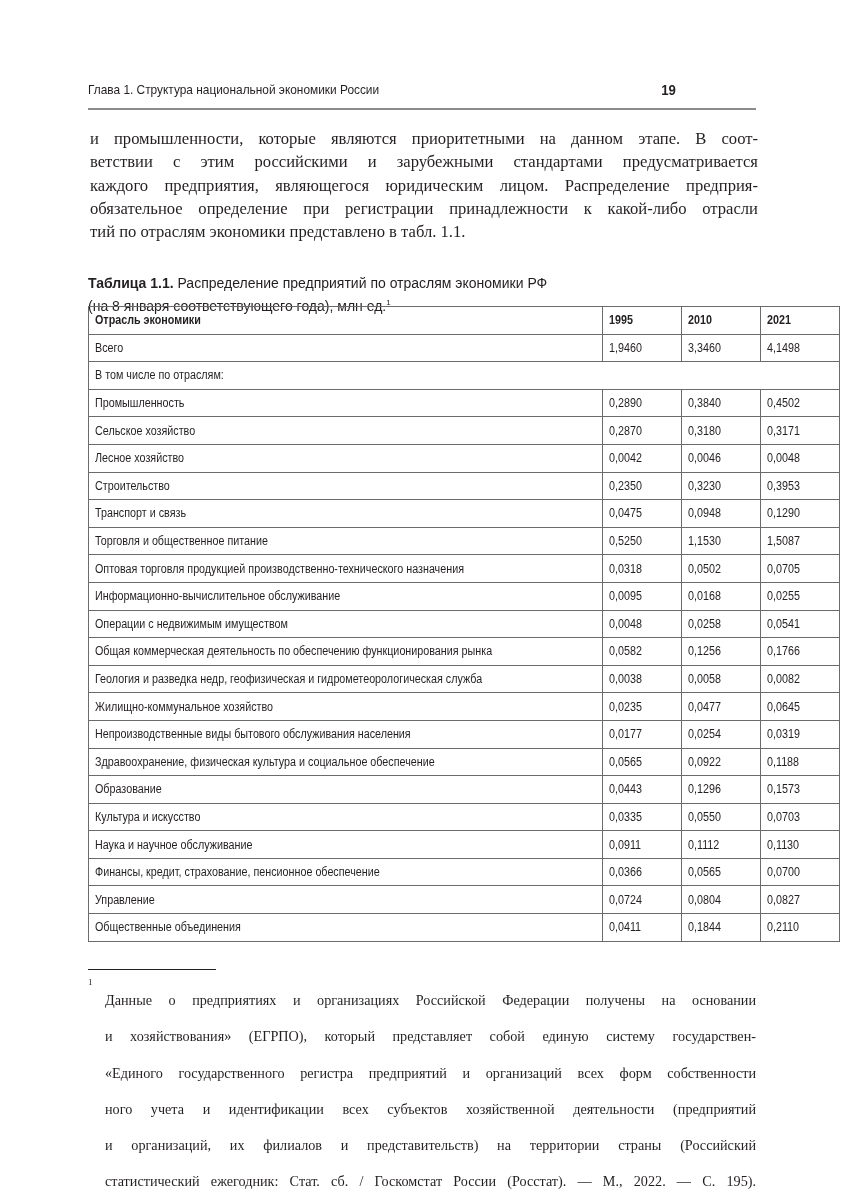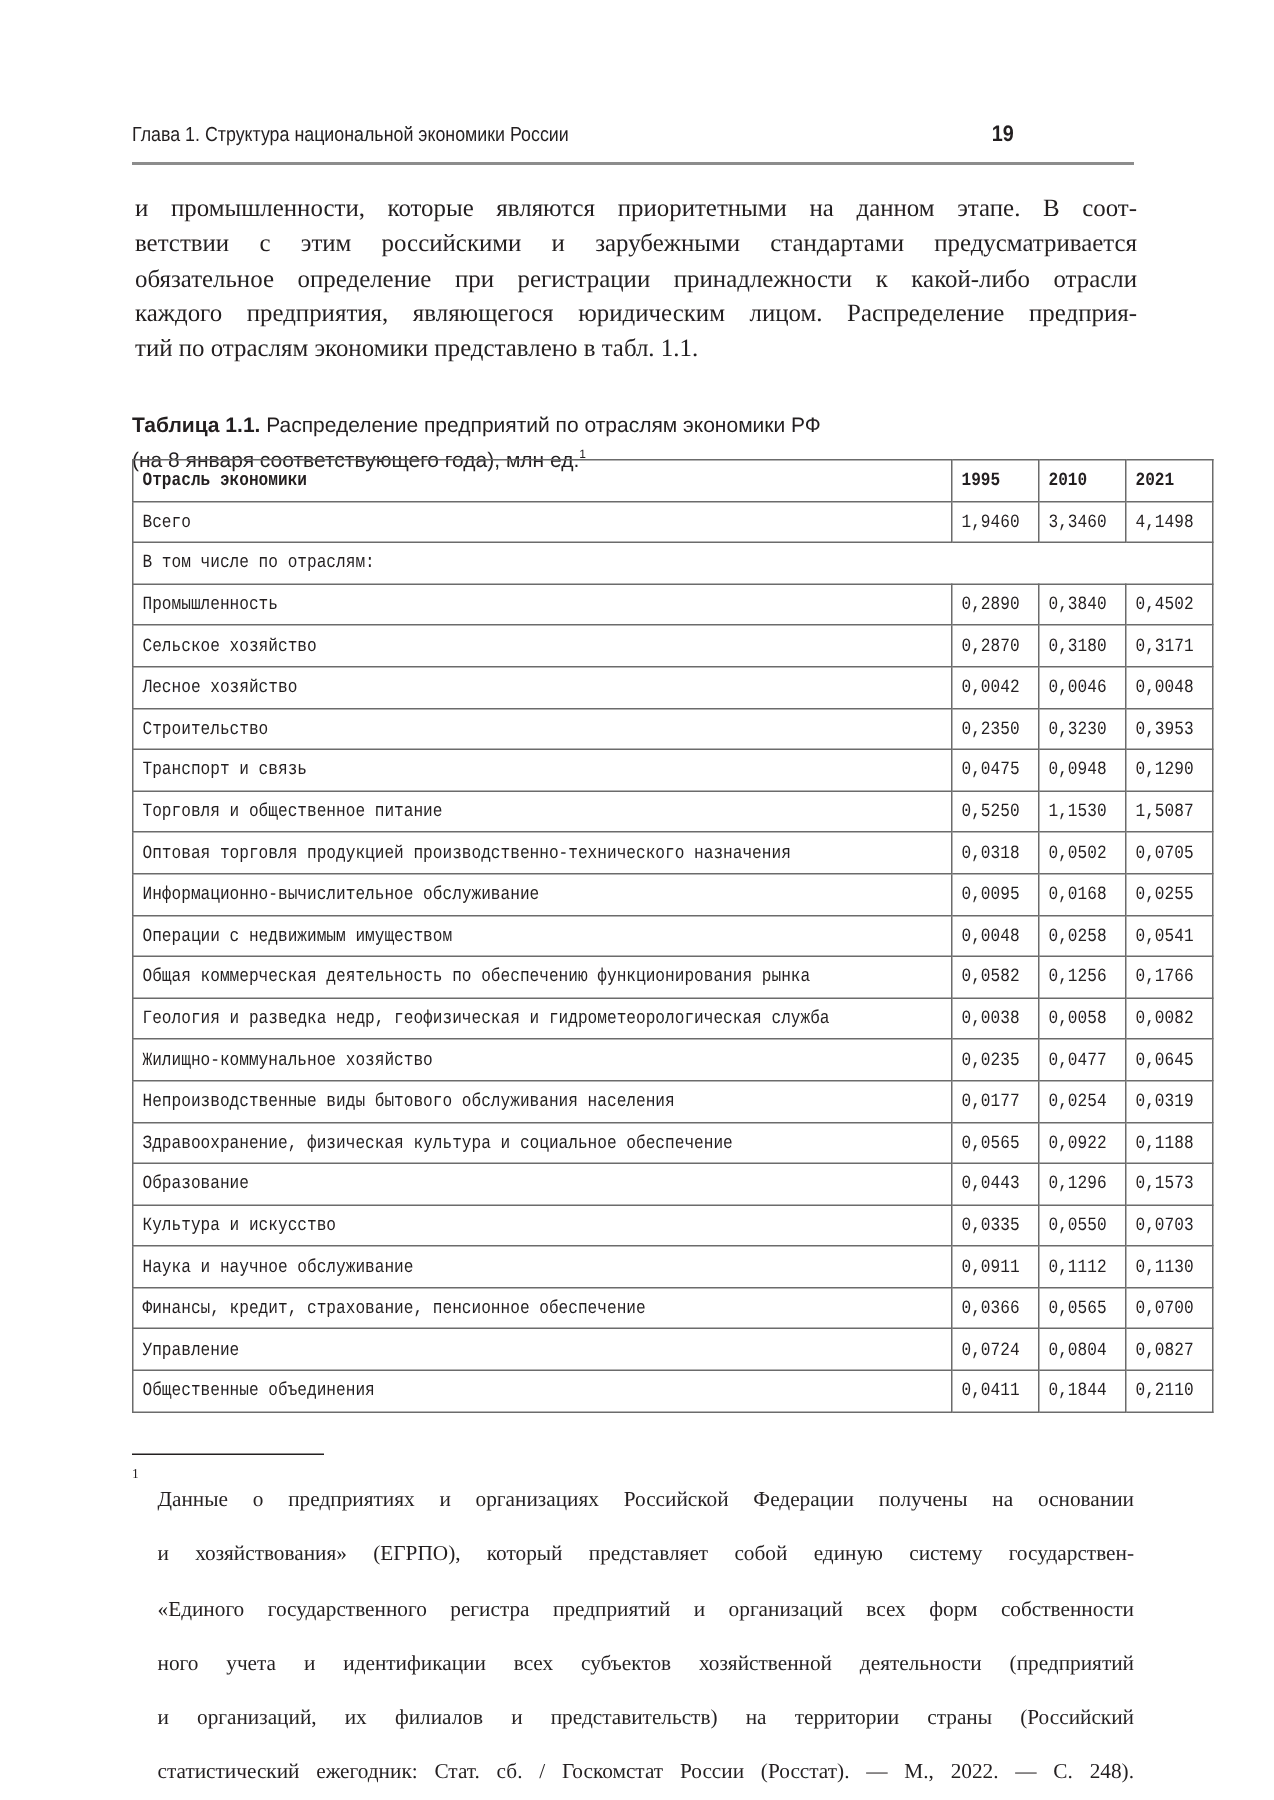--- a/index.html
+++ b/index.html
@@ -19,23 +19,23 @@
     }
     .body-text .line { display: block; text-align-last: justify; white-space: nowrap; }
     .body-text .line.last { text-align-last: left; }
     .caption {
       position: absolute; left: 88px; top: 257px; width: 668px;
       font-family: "Liberation Sans", sans-serif; font-size: 14px; line-height: 20px; margin-top: 16px;
     }
     .caption .caption-label { font-weight: bold; }
     .caption sup { font-size: 8px; vertical-align: 6px; }
     table.data-table {
-      position: absolute; left: 88px; top: 306px; width: 668px;
+      position: absolute; left: 88px; top: 306px; width: 752px;
       border-collapse: collapse; border: 1.5px solid #6b6b6b;
-      font-family: Liberation Mono, monospace; font-size: 12.5px;
+      font-family: Liberation Sans, sans-serif; font-size: 12.5px;
     }
     table.data-table td, table.data-table th {
       border: 1px solid #6b6b6b; height: 26.6px; padding: 0 6px; text-align: left;
       white-space: nowrap; font-weight: normal;
     }
     table.data-table th { font-weight: bold; }
     table.data-table .col-name { width: 435px; }
     table.data-table .col-year { width: 60px; }
     .cond { display: inline-block; transform: scaleX(0.86); transform-origin: left center; }
     .fn-rule { position: absolute; left: 88px; top: 969px; width: 128px; height: 1px; background: #231f20; }
@@ -52,22 +52,22 @@
 
 <div class="running-head">
   <span>Глава 1. Структура национальной экономики России</span>
   <span class="page-num">19</span>
 </div>
 <div class="head-rule"></div>
 
 <div class="body-text">
   <span class="line">и промышленности, которые являются приоритетными на данном этапе. В соот-</span>
   <span class="line">ветствии с этим российскими и зарубежными стандартами предусматривается</span>
+  <span class="line">каждого предприятия, являющегося юридическим лицом. Распределение предприя-</span>
   <span class="line">обязательное определение при регистрации принадлежности к какой-либо отрасли</span>
-  <span class="line">каждого предприятия, являющегося юридическим лицом. Распределение предприя-</span>
   <span class="line last">тий по отраслям экономики представлено в табл. 1.1.</span>
 </div>
 
 <div class="caption">
   <div><span class="caption-label">Таблица 1.1.</span><span> Распределение предприятий по отраслям экономики РФ</span></div>
   <div><span>(на 8 января соответствующего года), млн ед.</span><sup>1</sup></div>
 </div>
 
 <table class="data-table">
   <thead>
@@ -213,15 +213,15 @@
 
 <div class="fn-rule"></div>
 <div class="footnote">
   <span class="fn-mark">1</span>
   <div class="fn-body" id="fn-body">
       <span class="line">Данные о предприятиях и организациях Российской Федерации получены на основании</span>
       <span class="line">и хозяйствования» (ЕГРПО), который представляет собой единую систему государствен-</span>
       <span class="line">«Единого государственного регистра предприятий и организаций всех форм собственности</span>
       <span class="line">ного учета и идентификации всех субъектов хозяйственной деятельности (предприятий</span>
       <span class="line">и организаций, их филиалов и представительств) на территории страны (Российский</span>
-      <span class="line" style="text-align-last: justify;">статистический ежегодник: Стат. сб. / Госкомстат России (Росстат). — М., 2022. — С. 248).</span>
+      <span class="line" style="text-align-last: justify;">статистический ежегодник: Стат. сб. / Госкомстат России (Росстат). — М., 2022. — С. 195).</span>
     </div>
 </div>
 
 </body></html>

